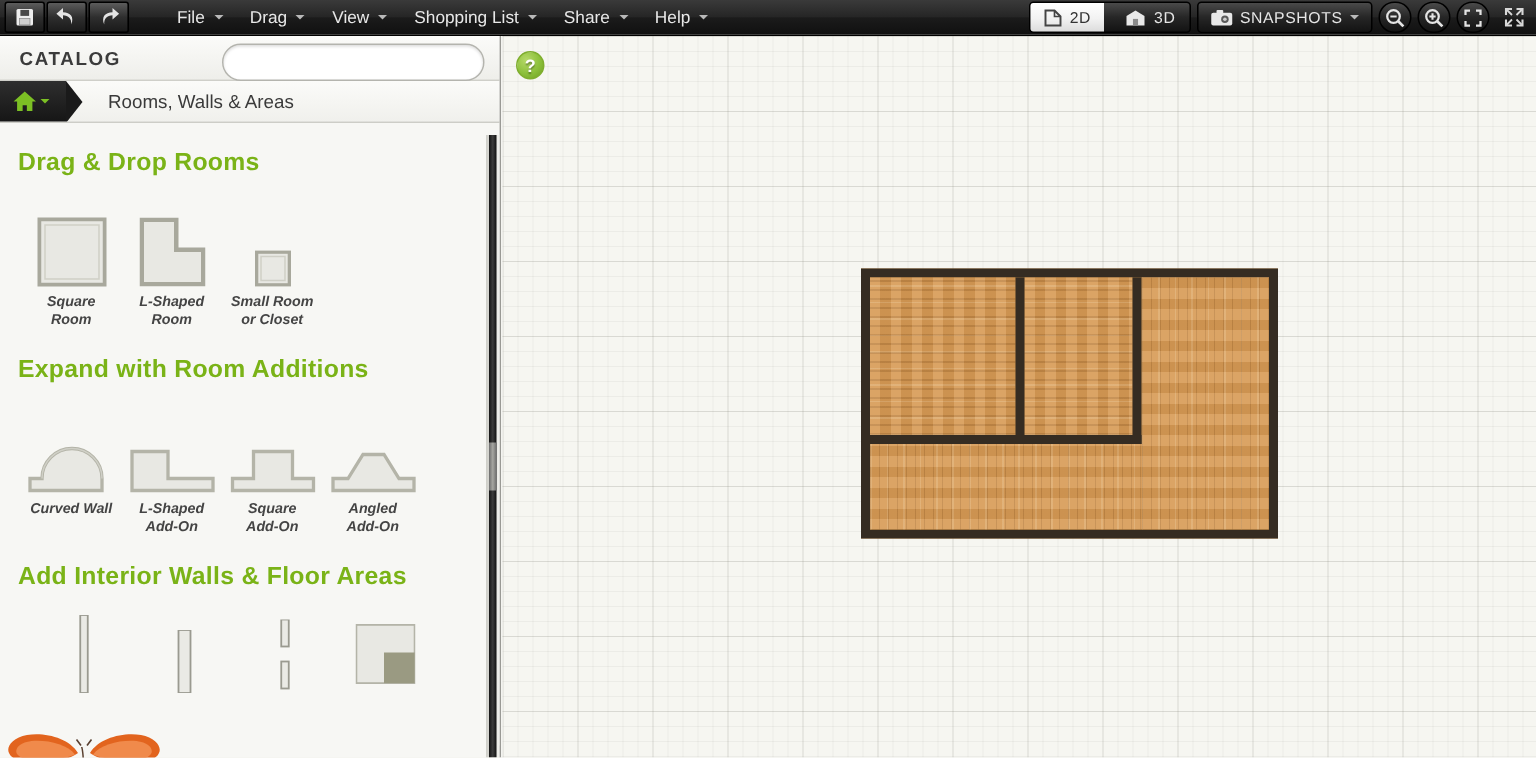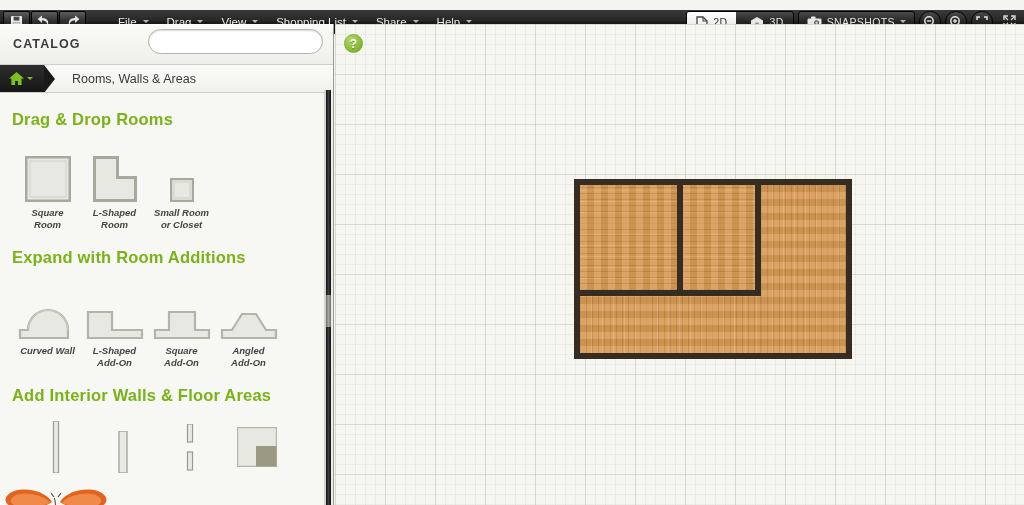--- a/index.html
+++ b/index.html
@@ -8,21 +8,21 @@
     font-family: "Liberation Sans", sans-serif;
     overflow: hidden; background: #f4f4f0;
   }
   #app { position: relative; width: 1024px; height: 505px; }
 
   
   .toolbar {
     position: absolute; left: 0; top: 0; width: 1024px; height: 24px;
     background: linear-gradient(180deg, #3a3a3a 0%, #262626 48%, #1b1b1b 52%, #101010 100%);
     border-bottom: 1px solid #000;
-    display: flex; align-items: center; margin-top: 10px;
+    display: flex; align-items: center;
   }
   .tb-iconset { display: flex; align-items: center; height: 21px; margin-left: 3px; }
   .tb-ibtn {
     width: 27px; height: 21px; margin-right: 1px;
     background: linear-gradient(180deg, #5c5c5c 0%, #2e2e2e 50%, #1a1a1a 100%);
     border: 1px solid #000; border-radius: 2px;
     display: flex; align-items: center; justify-content: center;
     cursor: pointer;
   }
   .tb-ibtn svg { display: block; }
@@ -64,21 +64,21 @@
     justify-content: center; cursor: pointer;
   }
 
   
   .catalog {
     position: absolute; left: 0; top: 24px; width: 334px; height: 481px;
     background: #f7f7f4; border-right: 1px solid #9a9a95;
     overflow: hidden;
   }
   .cat-head {
-    height: 41px; background: linear-gradient(180deg, #fbfbf9 0%, #eeeeea 100%);
+    height: 30px; background: linear-gradient(180deg, #fbfbf9 0%, #eeeeea 100%);
     display: flex; align-items: center; border-bottom: 1px solid #cfcfc9;
     position: relative;
   }
   .cat-title {
     font-size: 12.5px; color: #3b3b3b; letter-spacing: 1.1px;
     font-weight: bold; margin-left: 13px;
   }
   .searchwrap {
     position: absolute; left: 148px; top: 5px; width: 175px; height: 25px;
     border: 1px solid #b4b4ae; border-radius: 13px; background: #fff;

